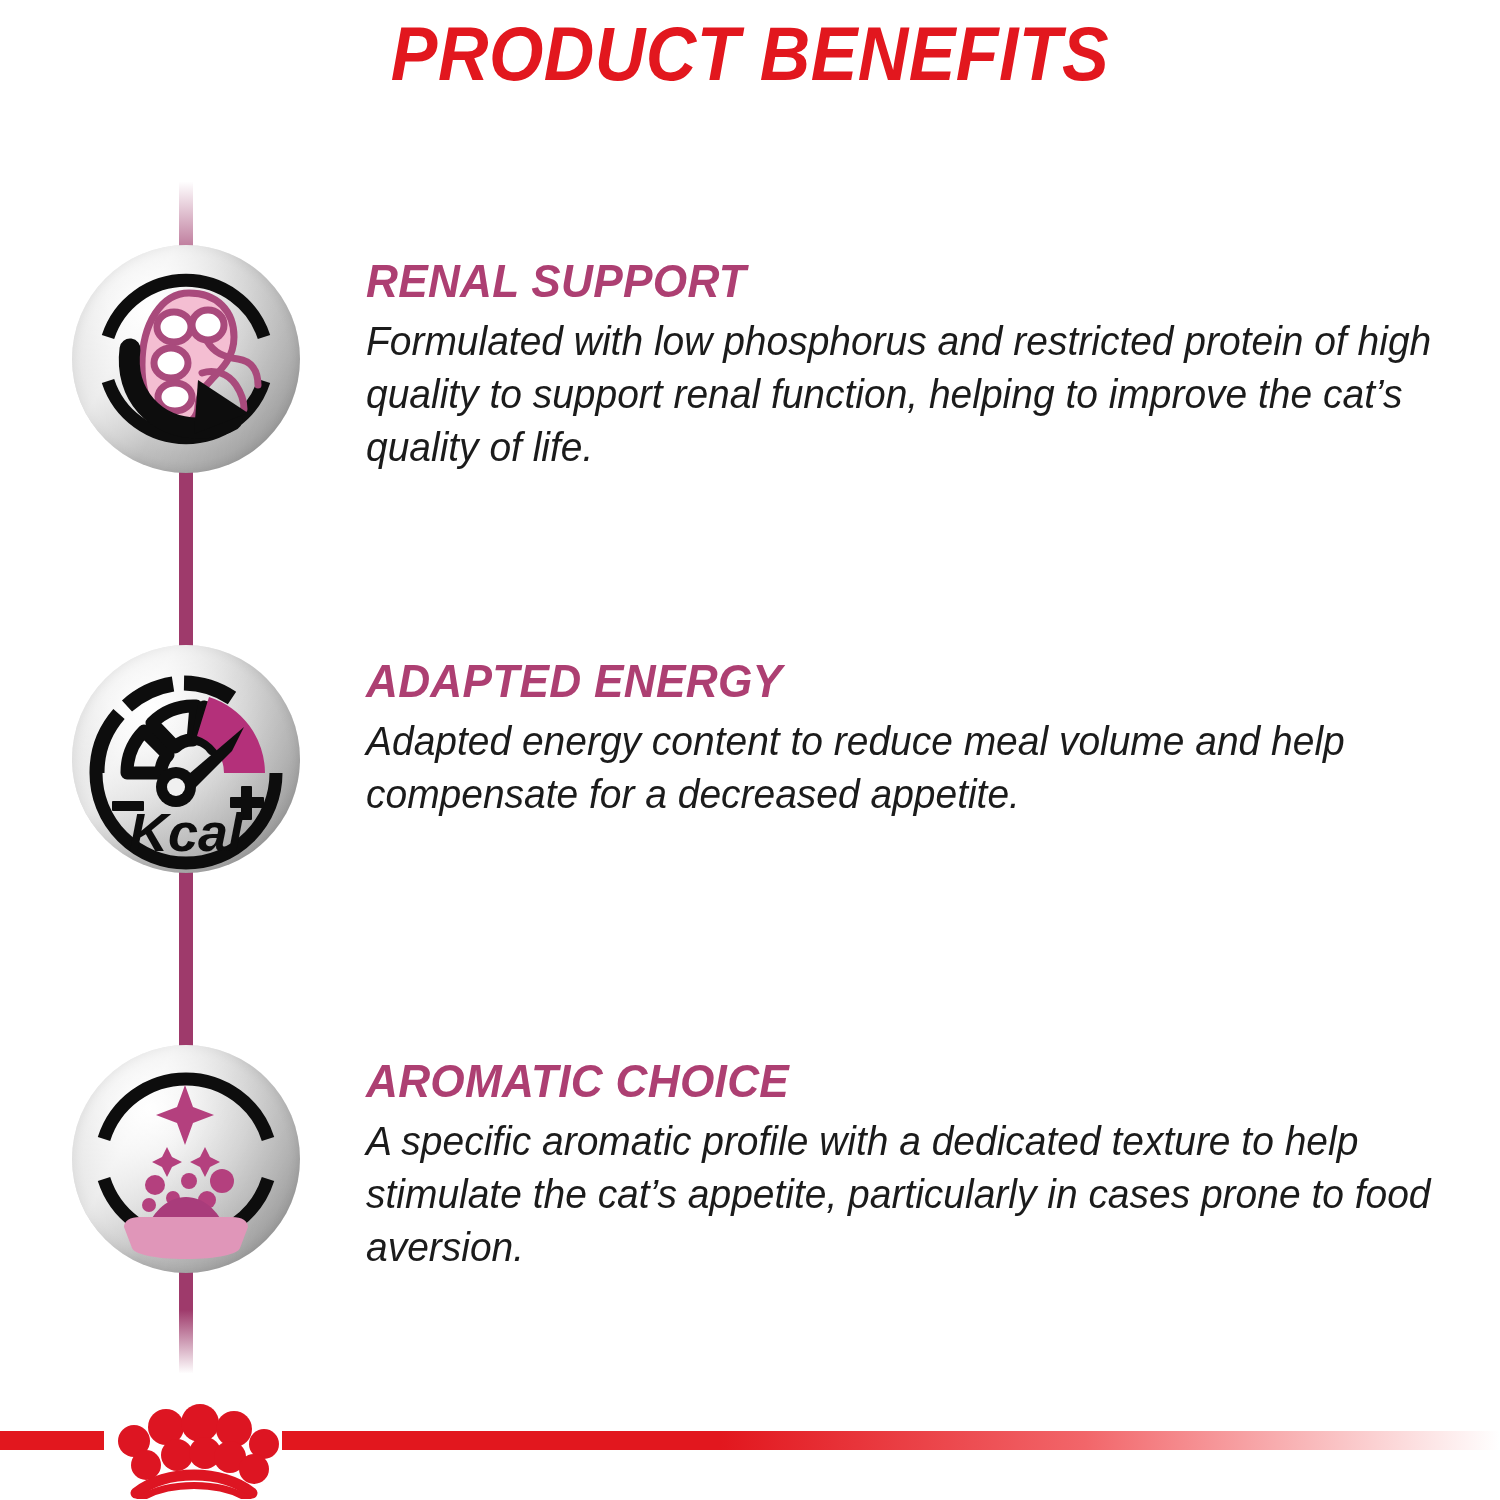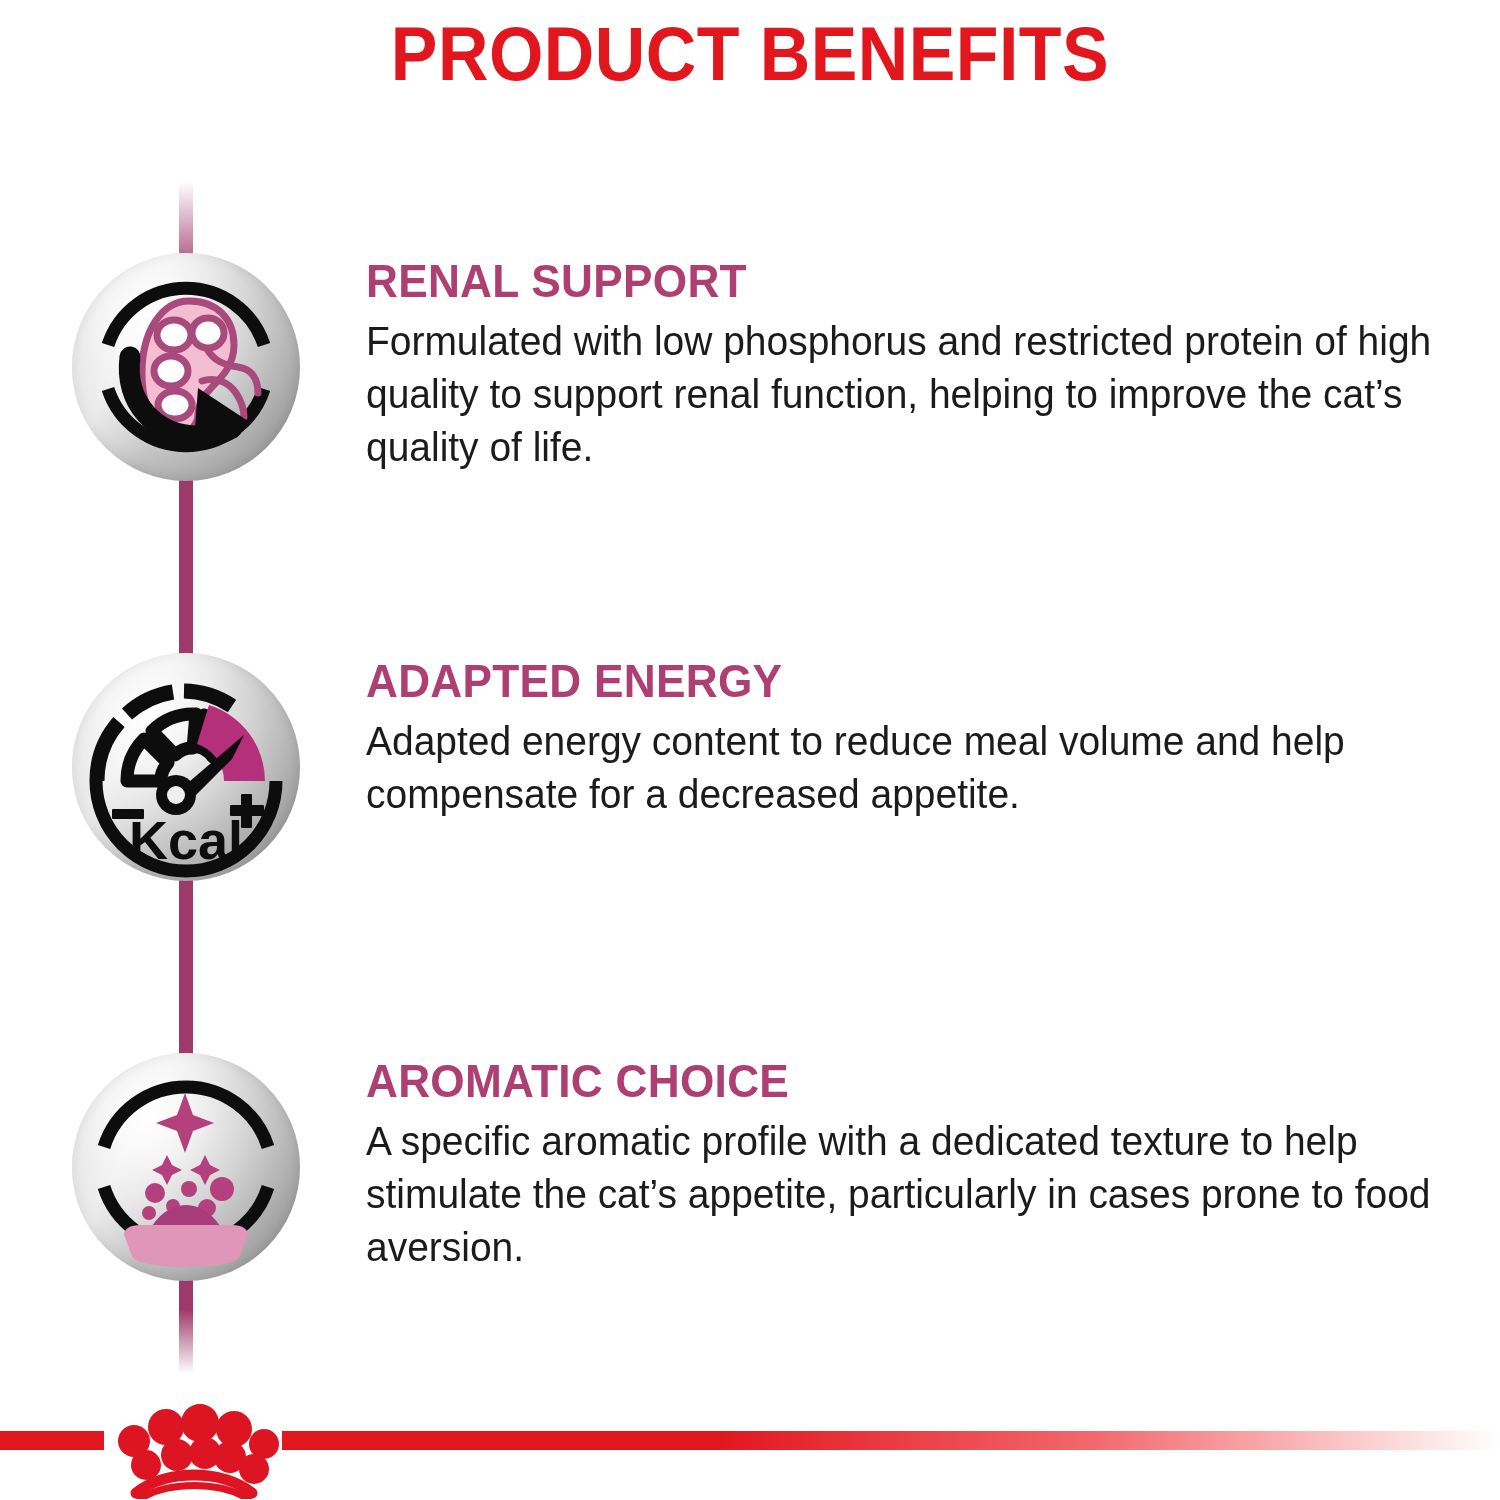--- a/index.html
+++ b/index.html
@@ -12,20 +12,21 @@
     background: #ffffff;
     font-family: "Liberation Sans", sans-serif;
     overflow: hidden;
     position: relative;
   }
 
   #page {
     position: relative;
     width: 1500px;
     height: 1500px;
+    font-style: italic;
   }
 
   
   .page-title {
     position: absolute;
     left: 0;
     top: 8px;
     width: 1500px;
     text-align: center;
     color: #E2171E;
@@ -72,21 +73,21 @@
     left: 0;
     width: 1500px;
   }
   .benefit-1 { top: 245px; }
   .benefit-2 { top: 645px; }
   .benefit-3 { top: 1045px; }
 
   .icon-wrap {
     position: absolute;
     left: 72px;
-    top: 8px;
+    top: 0;
     width: 228px;
     height: 228px;
   }
   .icon-disc {
     position: absolute;
     inset: 0;
     border-radius: 50%;
     background:
       radial-gradient(circle at 34% 28%, #ffffff 0%, #f2f2f2 18%, #d9d9d9 44%, #bdbdbd 66%, #a8a8a8 82%, #9a9a9a 100%);
     box-shadow: inset 0 0 12px rgba(0,0,0,0.10);

